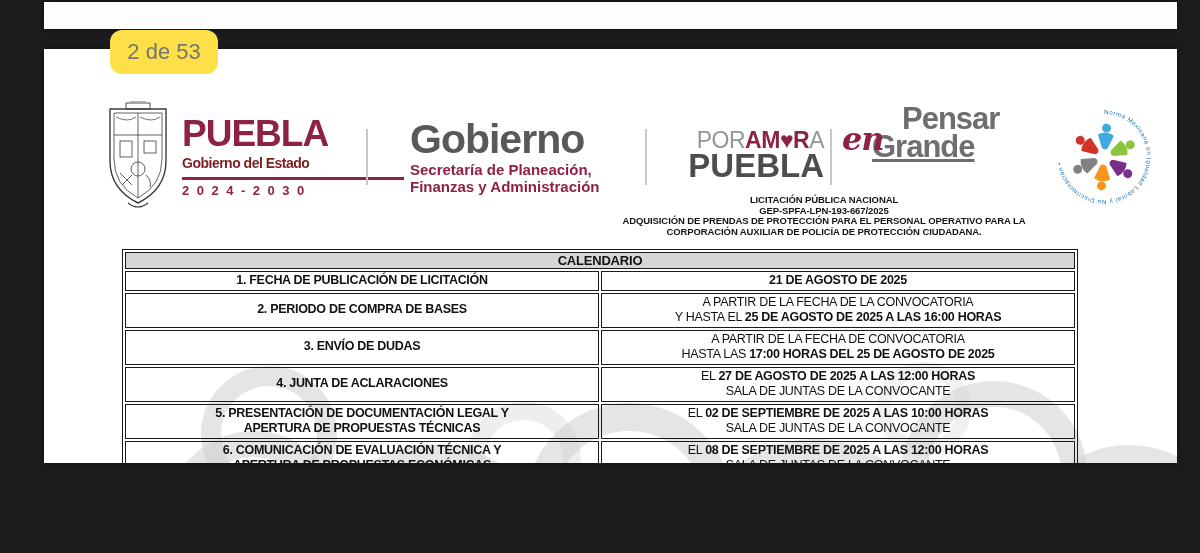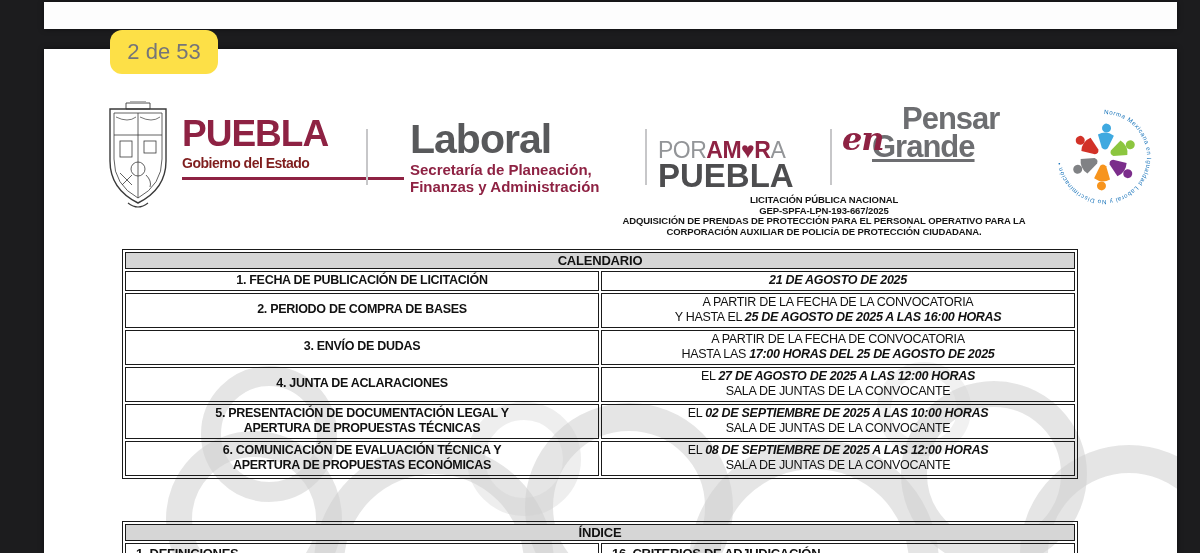--- a/index.html
+++ b/index.html
@@ -7,21 +7,21 @@
   body {
     background: var(--frame-dark, #1c1c1e);
     font-family: "Liberation Sans", sans-serif;
     position: relative;
   }
   .page-strip {
     position:absolute; left:44px; top:2px; width:1133px; height:27px;
     background:#fdfdfd; box-shadow:0 0 5px rgba(0,0,0,.5);
   }
   .page {
-    position:absolute; left:44px; top:49px; width:1133px; height:504px;
+    position:absolute; left:44px; top:49px; width:1133px; height:414px;
     background:#ffffff; box-shadow:0 0 5px rgba(0,0,0,.5); overflow:hidden;
   }
   .page-badge {
     position:absolute; left:110px; top:30px; width:108px; height:44px;
     background:#fde047; border-radius:12px; z-index:10;
     display:flex; align-items:center; justify-content:center;
     color:#757579; font-size:22px; font-weight:400;
   }
   
   .watermark { position:absolute; left:0; top:290px; width:1133px; height:214px; z-index:0; }
@@ -33,21 +33,21 @@
   .puebla-sub { font-size:14px; font-weight:700; color:#7f1d1d; letter-spacing:-0.5px; line-height:24px; }
   .puebla-rule { height:3px; background:var(--maroon,#8e2243); margin:2px 0 3px 0; }
   .puebla-years { font-size:13px; font-weight:700; color:var(--maroon,#8e2243); letter-spacing:7.5px; }
   .logo-divider { position:absolute; width:2px; height:56px; background:#c7c7c9; top:32px; }
   .divider-1 { left:322px; }
   .divider-2 { left:601px; }
   .divider-3 { left:786px; }
   .finanzas-block { position:absolute; left:366px; top:22px; }
   .finanzas-title { font-size:41px; font-weight:700; color:var(--logo-gray,#58595b); letter-spacing:-1px; line-height:40px; }
   .finanzas-sub { font-size:15px; font-weight:700; color:var(--maroon,#8e2243); line-height:17px; margin-top:2px; }
-  .amor-block { position:absolute; left:614px; top:42px; width:166px; text-align:left; }
+  .amor-block { position:absolute; left:614px; top:32px; width:166px; text-align:right; }
   .amor-line1 { font-size:23px; letter-spacing:-0.5px; line-height:22px; }
   .amor-por { color:#939598; font-weight:400; }
   .amor-amor { color:var(--maroon,#8e2243); font-weight:700; }
   .amor-a { color:#939598; font-weight:400; }
   .amor-line2 { font-size:33px; font-weight:700; color:#4d4d4f; letter-spacing:0px; line-height:30px; }
   .pensar-block { position:absolute; left:800px; top:8px; width:180px; }
   .pensar-line1 { font-size:31px; font-weight:700; color:#6d6e71; letter-spacing:-1px; line-height:28px; margin-left:58px; }
   .pensar-line2 { font-size:31px; font-weight:700; color:#6d6e71; letter-spacing:-1px; line-height:28px; margin-left:28px; position:relative;text-decoration:underline; }
   .pensar-en { font-family:"DejaVu Serif", serif; font-style:italic; font-weight:700;
     color:var(--maroon,#8e2243); font-size:32px; position:absolute; left:-30px; top:-8px; }
@@ -73,21 +73,21 @@
     text-align:center; height:16px; letter-spacing:-0.2px; padding:0;
   }
   .cal-label {
     width:392px; font-weight:700; font-size:12.5px; line-height:15.5px;
     text-align:center; color:#111; letter-spacing:-0.3px; padding:1px 12px;
   }
   .cal-value {
     font-size:12.5px; line-height:15.5px; text-align:center; color:#111;
     letter-spacing:-0.3px; padding:1px 6px; font-weight:400;
   }
-  .cal-value .b { font-weight:700;font-style:italic; }
+  .cal-value .b { font-weight:700; }
   .ind-cell {
     font-weight:700; font-size:13px; color:#111; text-align:left;
     padding:2px 2px 14px 10px; letter-spacing:-0.3px; vertical-align:top;
   }
   .ind-left { width:492px; }
 </style>
 </head>
 <body>
 
 <div class="page-strip"></div>
@@ -130,26 +130,27 @@
         <path d="M20,72 L32,84 M22,84 L32,74" stroke-width="0.8"></path>
         <path d="M46,74 Q52,80 50,86" stroke-width="0.8"></path>
         <path d="M28,102 Q38,110 48,102" stroke-width="1.2"></path>
       </g>
     </svg>
 
     <div class="puebla-block">
       <div class="puebla-title">PUEBLA</div>
       <div class="puebla-sub">Gobierno del Estado</div>
       <div class="puebla-rule"></div>
+      <div class="puebla-years">2024-2030</div>
     </div>
 
     <div class="logo-divider divider-1"></div>
 
     <div class="finanzas-block">
-      <div class="finanzas-title">Laboral</div>
+      <div class="finanzas-title">Gobierno</div>
       <div class="finanzas-sub">
         <div>Secretaría de Planeación,</div>
         <div>Finanzas y Administración</div>
       </div>
     </div>
 
     <div class="logo-divider divider-2"></div>
 
     <div class="amor-block">
       <div class="amor-line1">

